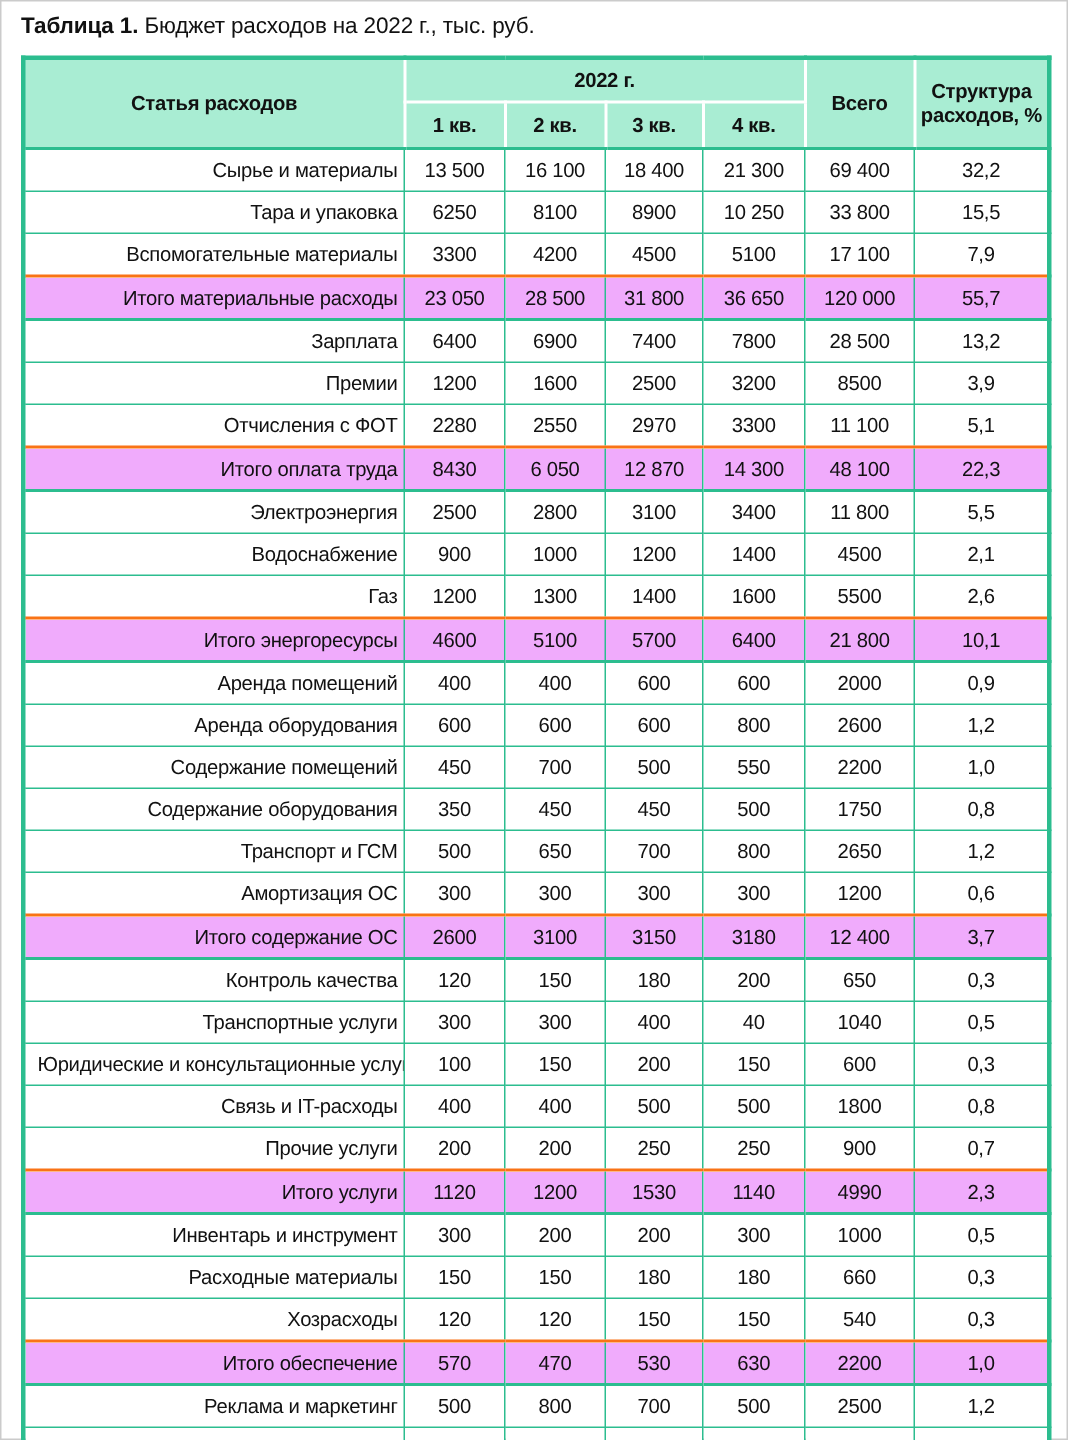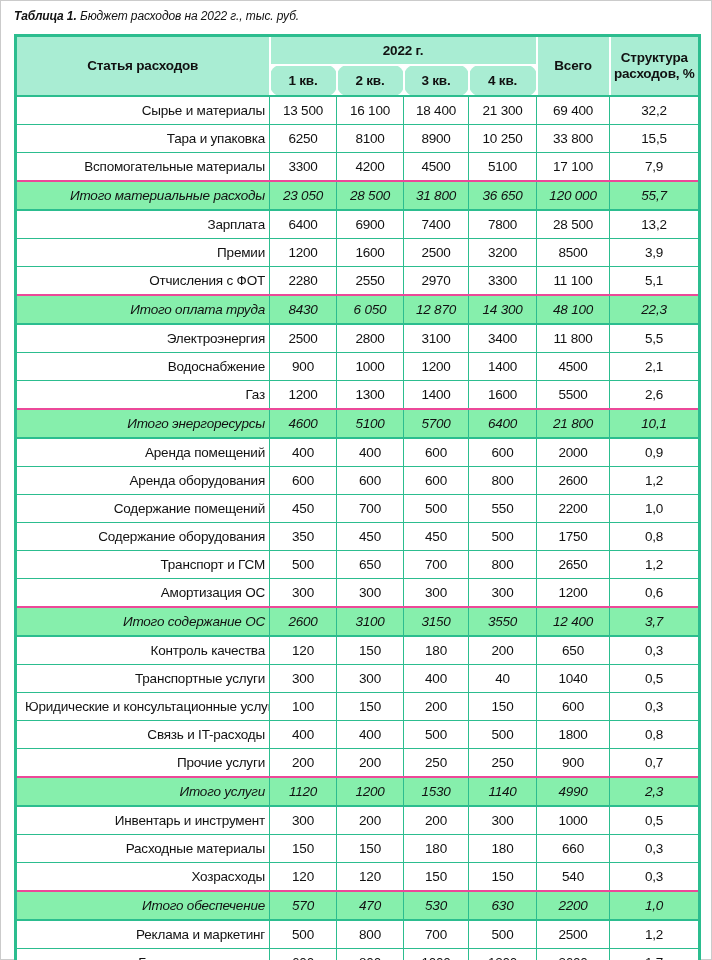--- a/index.html
+++ b/index.html
@@ -2,43 +2,43 @@
 <html lang="ru"><head>
 <meta charset="utf-8">
 <style>
   html,body{margin:0;padding:0;}
   body{
     width:712px;height:960px;background:#ffffff;overflow:hidden;position:relative;
     font-family:"Liberation Sans","DejaVu Sans",sans-serif;color:#1a1a1a;
     box-shadow:inset 0 0 0 1px #cbcbcb;
   }
   .caption{
-    margin:9px 14px 0 14px;font-size:12px;letter-spacing:-0.1px;color:#111;font-style:italic;
+    margin:9px 14px 0 14px;font-size:15px;letter-spacing:-0.1px;color:#111;
   }
   .caption b{font-weight:bold;}
   .budget-table{
     margin:11px 14px 0 14px;
     border-collapse:collapse;table-layout:fixed;width:684px;
     border:3px solid #2cbd8f;
     font-size:13.5px;letter-spacing:-0.2px;
   }
   .budget-table th{
     background:#a9edd3;font-weight:bold;text-align:center;vertical-align:middle;
     border:2px solid #ffffff;padding:1px 2px;line-height:1.15;font-size:13.5px;color:#111;
   }
   .budget-table th.th-span{border-bottom:2px solid #2cbd8f;}
   .budget-table th.th-year{height:25px;border-bottom:2px solid #ffffff;text-align:center;}
-  .budget-table th.th-q{height:27px;border-bottom:2px solid #2cbd8f;border-radius:11px;}
+  .budget-table th.th-q{height:27px;border-bottom:2px solid #2cbd8f;}
   .budget-table td{
     border:1px solid #2cbd8f;height:25px;padding:1px 4px;text-align:center;
     vertical-align:middle;white-space:nowrap;overflow:hidden;background:#ffffff;color:#111;
   }
   .budget-table td.article{text-align:right;padding-left:8px;}
   .budget-table tr.subtotal td{
-    background:#86efac;border-top:2px solid #ec4899;border-bottom:2px solid #2cbd8f;font-style:italic;
+    background:#f0abfc;border-top:2px solid #f97316;border-bottom:2px solid #2cbd8f;
   }
 </style>
 </head>
 <body>
 
 <div class="caption"><b>Таблица 1.</b><span> Бюджет расходов на 2022 г., тыс. руб.</span></div>
 
 <table class="budget-table">
   <colgroup>
     <col style="width:254px">
@@ -224,21 +224,21 @@
         <td>300</td>
         <td>300</td>
         <td>1200</td>
         <td>0,6</td>
       </tr>
       <tr class="subtotal">
         <td class="article">Итого содержание ОС</td>
         <td>2600</td>
         <td>3100</td>
         <td>3150</td>
-        <td>3550</td>
+        <td>3180</td>
         <td>12 400</td>
         <td>3,7</td>
       </tr>
       <tr class="normal">
         <td class="article">Контроль качества</td>
         <td>120</td>
         <td>150</td>
         <td>180</td>
         <td>200</td>
         <td>650</td>

